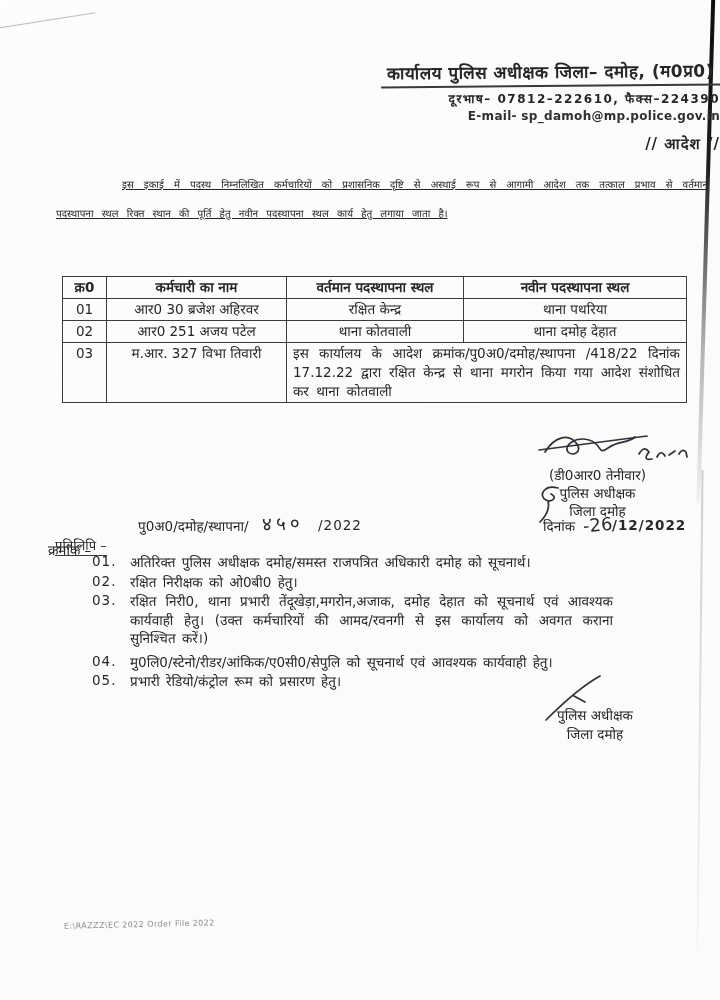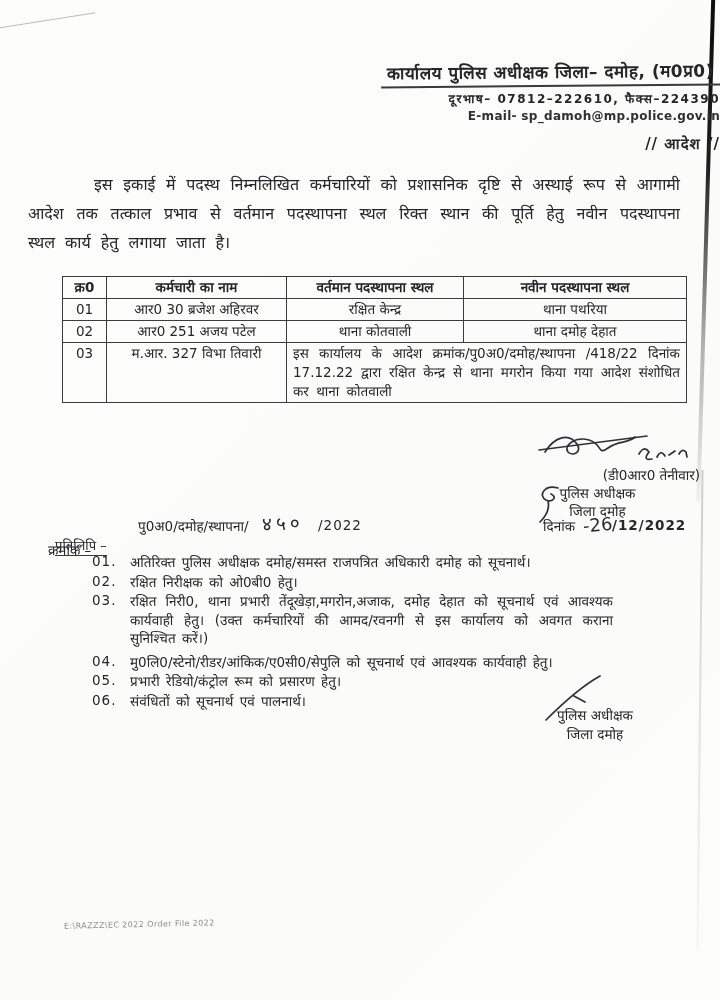--- a/index.html
+++ b/index.html
@@ -33,41 +33,41 @@
   .office-line{
     display:inline-block;font-size:17px;font-weight:700;letter-spacing:.5px;
     border-bottom:2px solid #3a3a3e;padding:0 6px 2px 6px;
     transform:rotate(-.5deg);
   }
   .phone-line{margin-top:3px;font-size:12px;font-weight:700;letter-spacing:1.5px;}
   .email-line{margin-top:2px;font-size:12px;font-weight:600;letter-spacing:.3px;color:#303034;}
   .order-heading{margin-top:10px;font-size:15px;font-weight:700;letter-spacing:1px;padding-left:16px;}
   
   .para{
-    position:absolute;left:28px;top:170px;width:652px;
-    font-size:16px;line-height:29px;text-align:justify;
-    text-indent:66px;word-spacing:5px;
+    position:absolute;left:56px;top:170px;width:652px;
+    font-size:10px;line-height:29px;text-align:justify;
+    text-indent:66px;word-spacing:5px;text-decoration:underline;
   }
   
   table.order-table{
     position:absolute;left:62px;top:276px;width:624px;
     border-collapse:collapse;table-layout:fixed;
     font-size:13.5px;
   }
   table.order-table th,table.order-table td{
     border:1.5px solid #3c3c40;padding:1px 6px;line-height:19px;
   }
   table.order-table th{font-weight:700;text-align:center;}
   td.c{text-align:center;}
   td.topcell{vertical-align:top;text-align:center;}
   td.merged{text-align:justify;word-spacing:3px;vertical-align:top;padding:2px 8px;}
   
   .sig-top{position:absolute;left:495px;top:428px;width:205px;text-align:center;font-size:13.5px;line-height:18px;}
   .sig-top .scribble{position:absolute;left:40px;top:-4px;}
-  .sig-top .sig-name{margin-top:38px;text-align:right;}
+  .sig-top .sig-name{margin-top:38px;}
   .sig-bottom{position:absolute;left:505px;top:706px;width:180px;text-align:center;font-size:13.5px;line-height:19px;}
   .slash-scribble{position:absolute;left:540px;top:672px;}
   .paraph-scribble{position:absolute;left:536px;top:482px;}
   
   .ref-line{position:absolute;left:0;top:515px;width:720px;height:24px;font-size:13.5px;}
   .kramank-label{position:absolute;left:48px;top:2px;margin-top:24px;}
   .kramank-value{position:absolute;left:138px;top:2px;}
   .kramank-hand{position:absolute;left:262px;top:-5px;font-size:19px;letter-spacing:4px;transform:rotate(-2deg);color:#2b2b33;}
   .kramank-suffix{position:absolute;left:318px;top:2px;letter-spacing:1px;}
   .date-label{position:absolute;left:543px;top:2px;}
@@ -183,24 +183,20 @@
       <span class="copy-text">रक्षित निरी0, थाना प्रभारी तेंदूखेड़ा,मगरोन,अजाक, दमोह देहात को सूचनार्थ एवं आवश्यक कार्यवाही हेतु। (उक्त कर्मचारियों की आमद/रवनगी से इस कार्यालय को अवगत कराना सुनिश्चित करें।)</span>
     </div>
     <div class="copy-item gap">
       <span class="copy-num">04.</span>
       <span class="copy-text">मु0लि0/स्टेनो/रीडर/आंकिक/ए0सी0/सेपुलि को सूचनार्थ एवं आवश्यक कार्यवाही हेतु।</span>
     </div>
     <div class="copy-item">
       <span class="copy-num">05.</span>
       <span class="copy-text">प्रभारी रेडियो/कंट्रोल रूम को प्रसारण हेतु।</span>
     </div>
-    <div class="copy-item">
-      <span class="copy-num">06.</span>
-      <span class="copy-text">संवंधितों को सूचनार्थ एवं पालनार्थ।</span>
-    </div>
   </div>
 
   <svg class="slash-scribble" width="66" height="50" viewBox="0 0 66 50">
     <path class="ink" d="M6 48 C 22 32, 42 14, 60 4"></path>
     <path class="ink" d="M34 24 L 45 30"></path>
   </svg>
   <div class="sig-bottom">
     <div>पुलिस अधीक्षक</div>
     <div>जिला दमोह</div>
   </div>

